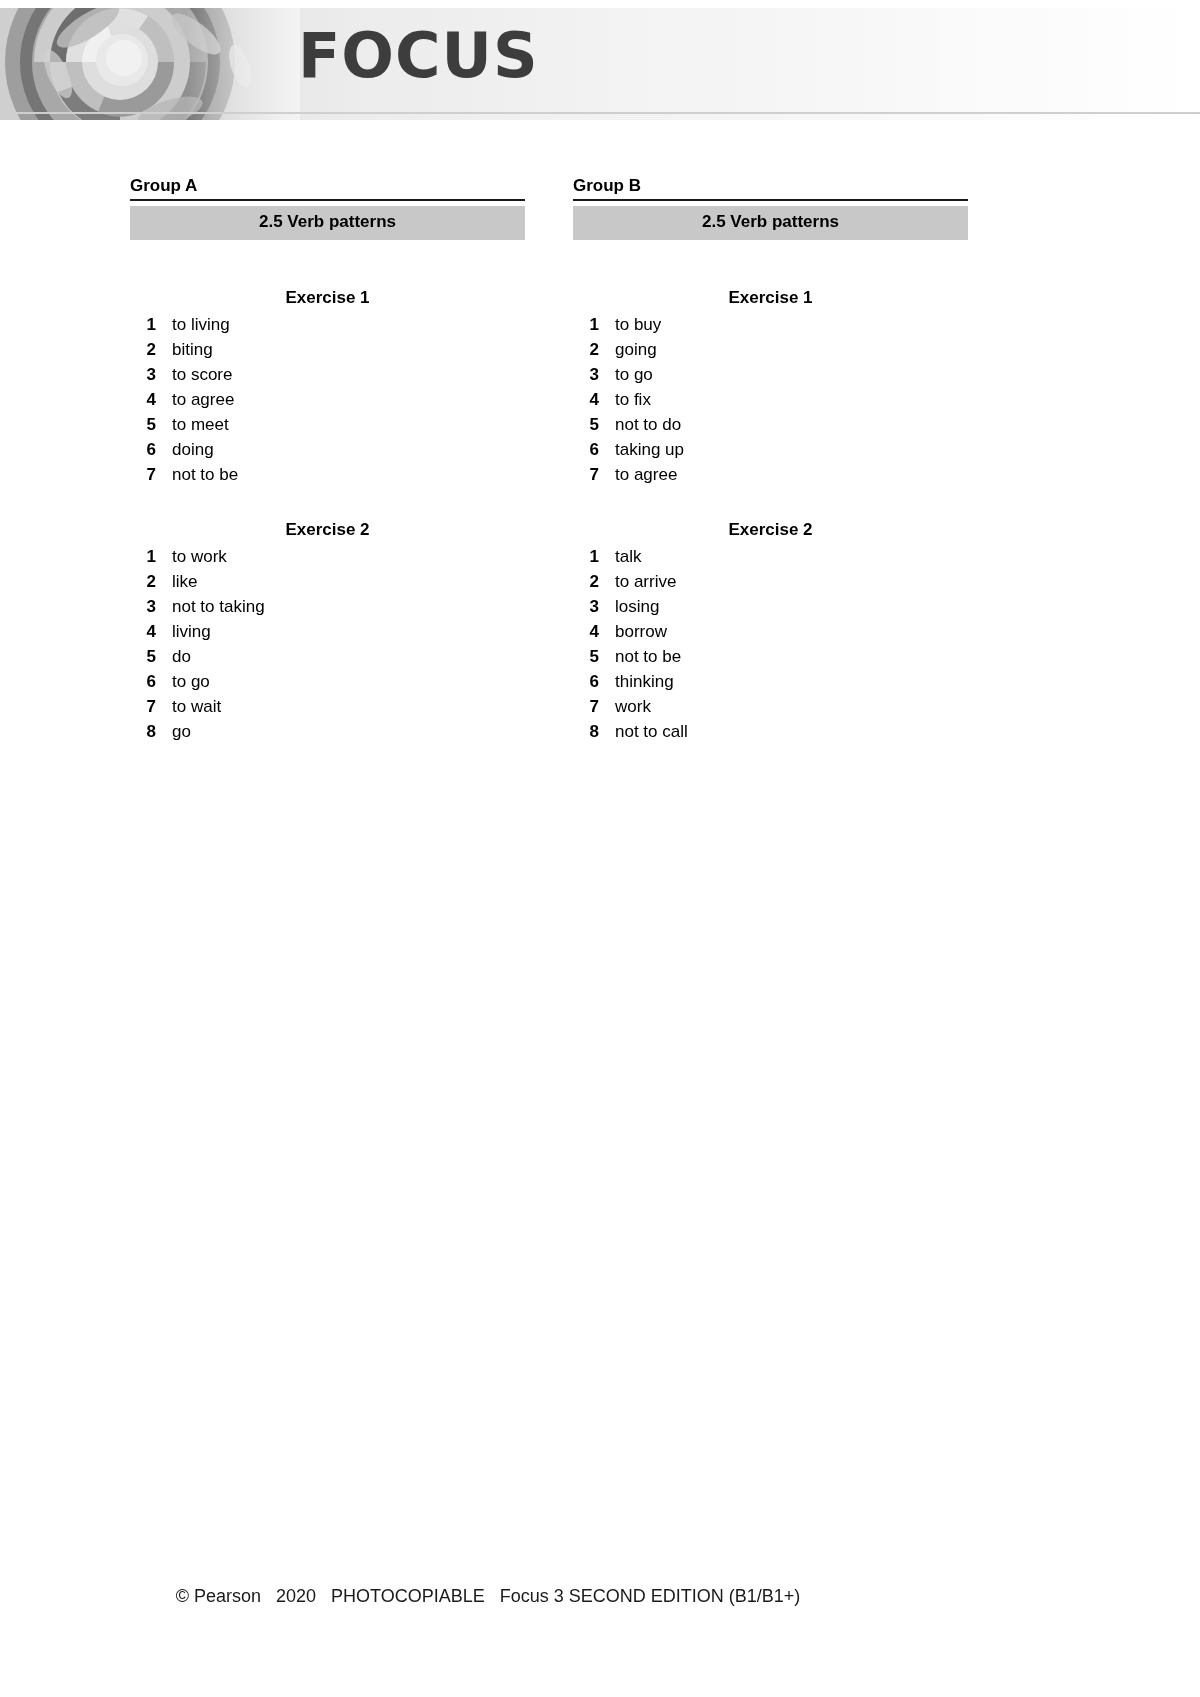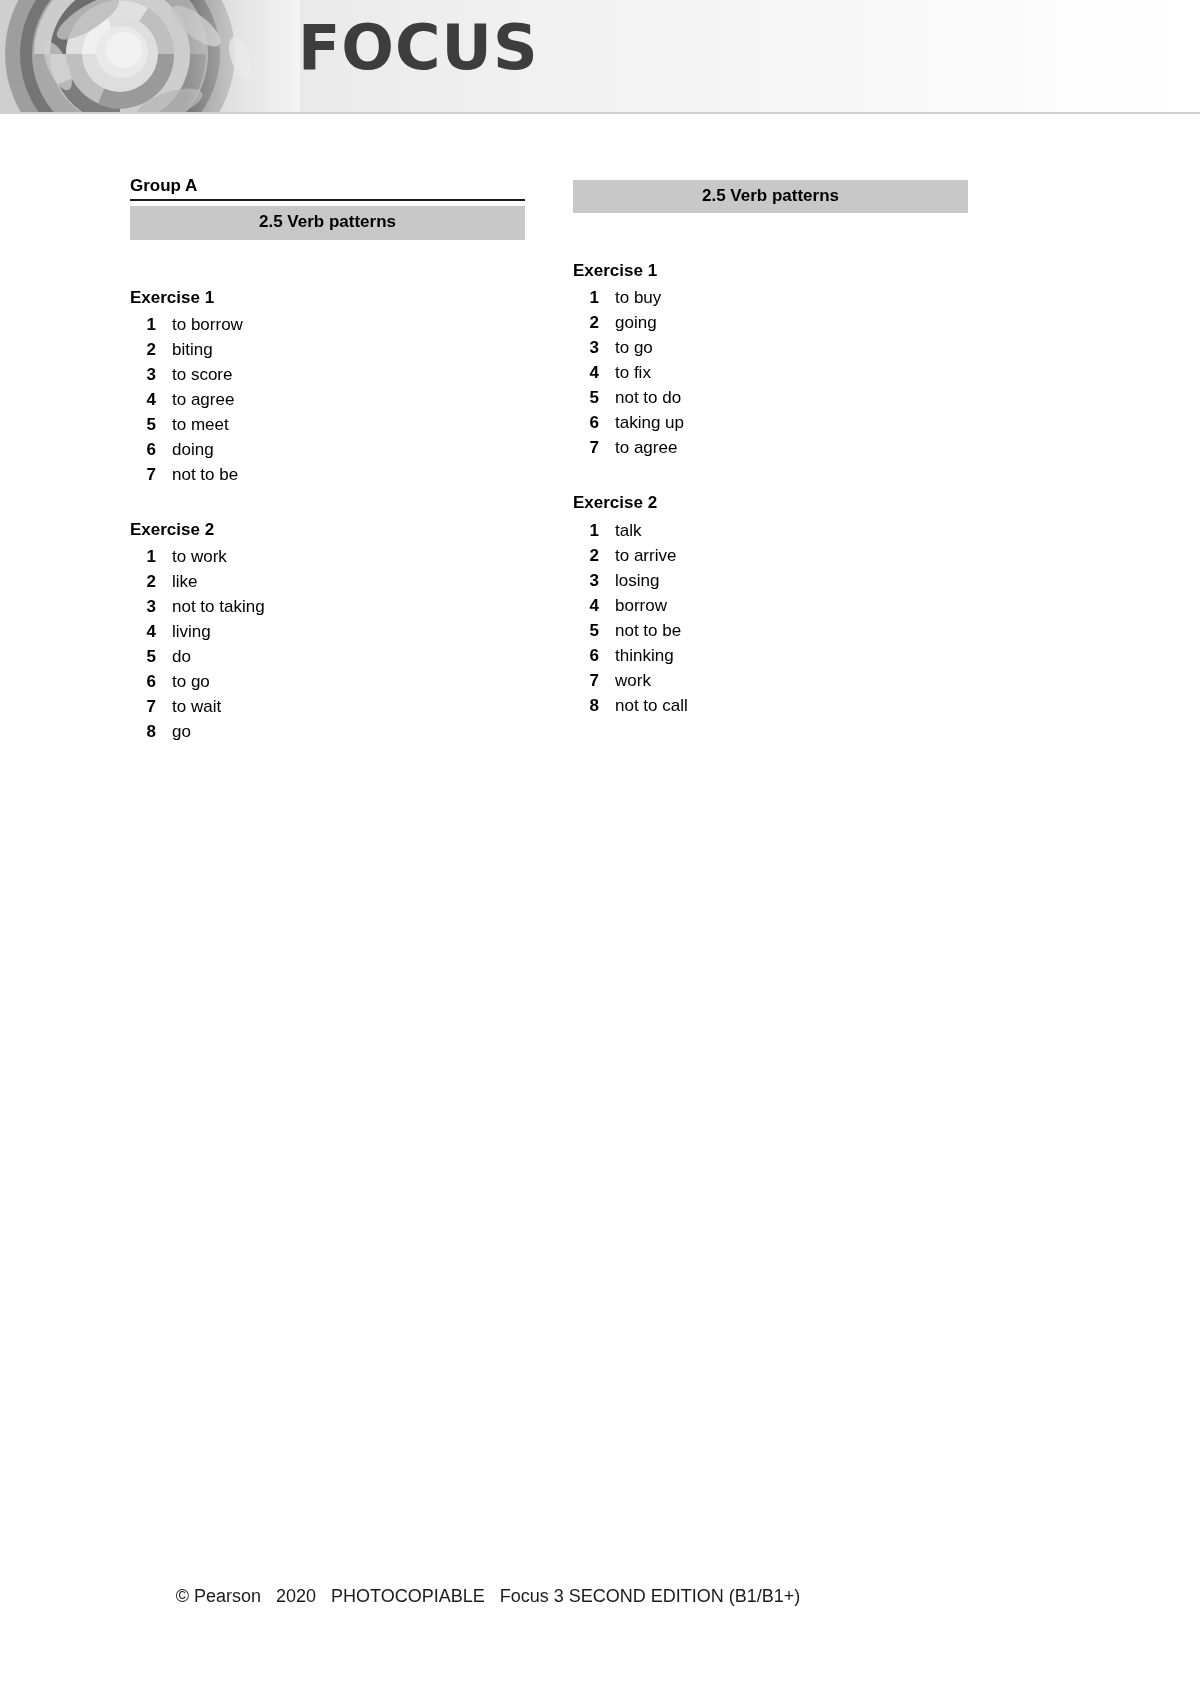--- a/index.html
+++ b/index.html
@@ -18,20 +18,21 @@
 
   
   .header {
     position: relative;
     width: 1200px;
     height: 112px;
     background: linear-gradient(to right,
         #d9d9d9 0%, #e3e3e3 14%, #ececec 30%,
         #f2f2f2 50%, #f7f7f7 70%, #fcfcfc 88%, #ffffff 100%);
     overflow: hidden;
+    margin-top: 8px;
   }
   .header-swirl {
     position: absolute;
     left: 0;
     top: -4px;
     width: 300px;
     height: 120px;
     overflow: hidden;
   }
   .header-swirl svg { display: block; }
@@ -101,20 +102,21 @@
   }
 
   .exercise-block { margin-top: 47px; }
   .exercise-block.second { margin-top: 32px; }
 
   .exercise-title {
     font-size: 17px;
     font-weight: bold;
     line-height: 1.3;
     margin-bottom: 3px;
+    text-align: center;
   }
   .answer-list {
     list-style: none;
     margin: 0;
     padding: 0;
   }
   .answer-row {
     display: flex;
     line-height: 25px;
     font-size: 17px;
@@ -199,21 +201,21 @@
 
     <div class="column">
       <div class="group-label">Group A</div>
       <div class="section-band">2.5 Verb patterns</div>
 
       <div class="exercise-block">
         <div class="exercise-title">Exercise 1</div>
         <ul class="answer-list">
           <li class="answer-row">
             <span class="answer-num">1</span>
-            <span class="answer-text">to borrow</span>
+            <span class="answer-text">to living</span>
           </li>
           <li class="answer-row">
             <span class="answer-num">2</span>
             <span class="answer-text">biting</span>
           </li>
           <li class="answer-row">
             <span class="answer-num">3</span>
             <span class="answer-text">to score</span>
           </li>
           <li class="answer-row">
@@ -268,20 +270,21 @@
           </li>
           <li class="answer-row">
             <span class="answer-num">8</span>
             <span class="answer-text">go</span>
           </li>
         </ul>
       </div>
     </div>
 
     <div class="column">
+      <div class="group-label">Group B</div>
       <div class="section-band">2.5 Verb patterns</div>
 
       <div class="exercise-block">
         <div class="exercise-title">Exercise 1</div>
         <ul class="answer-list">
           <li class="answer-row">
             <span class="answer-num">1</span>
             <span class="answer-text">to buy</span>
           </li>
           <li class="answer-row">

